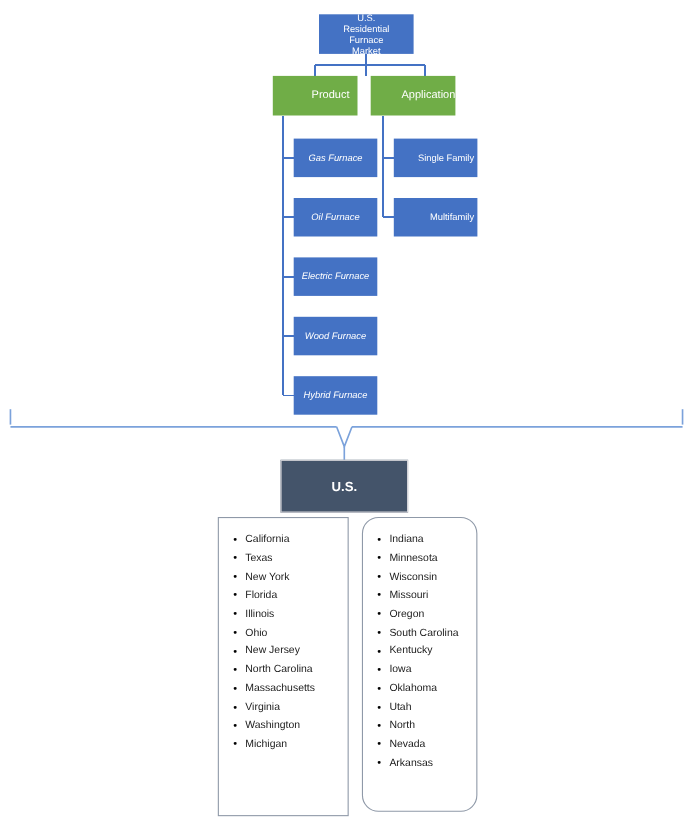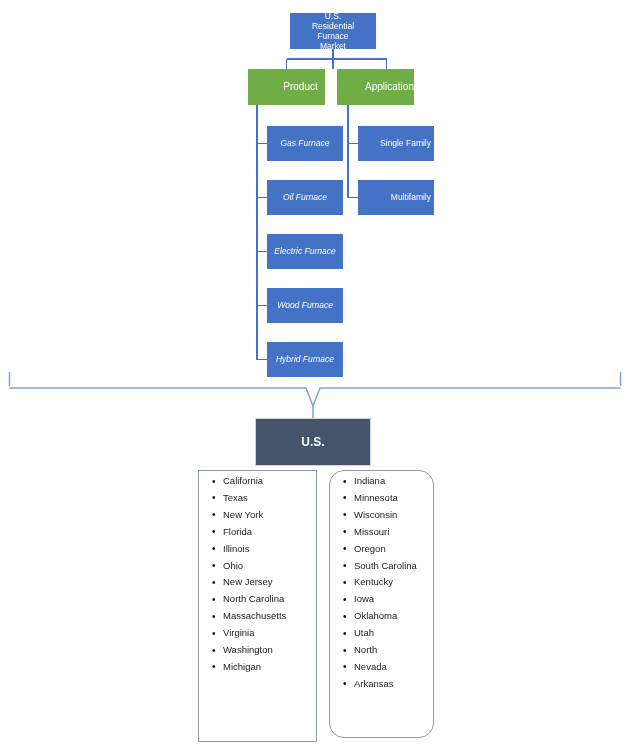--- a/index.html
+++ b/index.html
@@ -77,21 +77,21 @@
     font-weight: bold;
     z-index: 3;
   }
 
   .state-panel {
     position: absolute;
     box-sizing: border-box;
     border: 1px solid #8f99a8;
     background: #ffffff;
     z-index: 3;
-    padding: 2px 6px 6px 6px;
+    padding: 12px 6px 6px 6px;
   }
   .state-panel.panel-0 {
     left: 198px; top: 470px;
     width: 119px; height: 272px;
   }
   .state-panel.panel-1 {
     left: 329px; top: 470px;
     width: 105px; height: 268px; border-radius: 15px;
   }
   .state-list {

